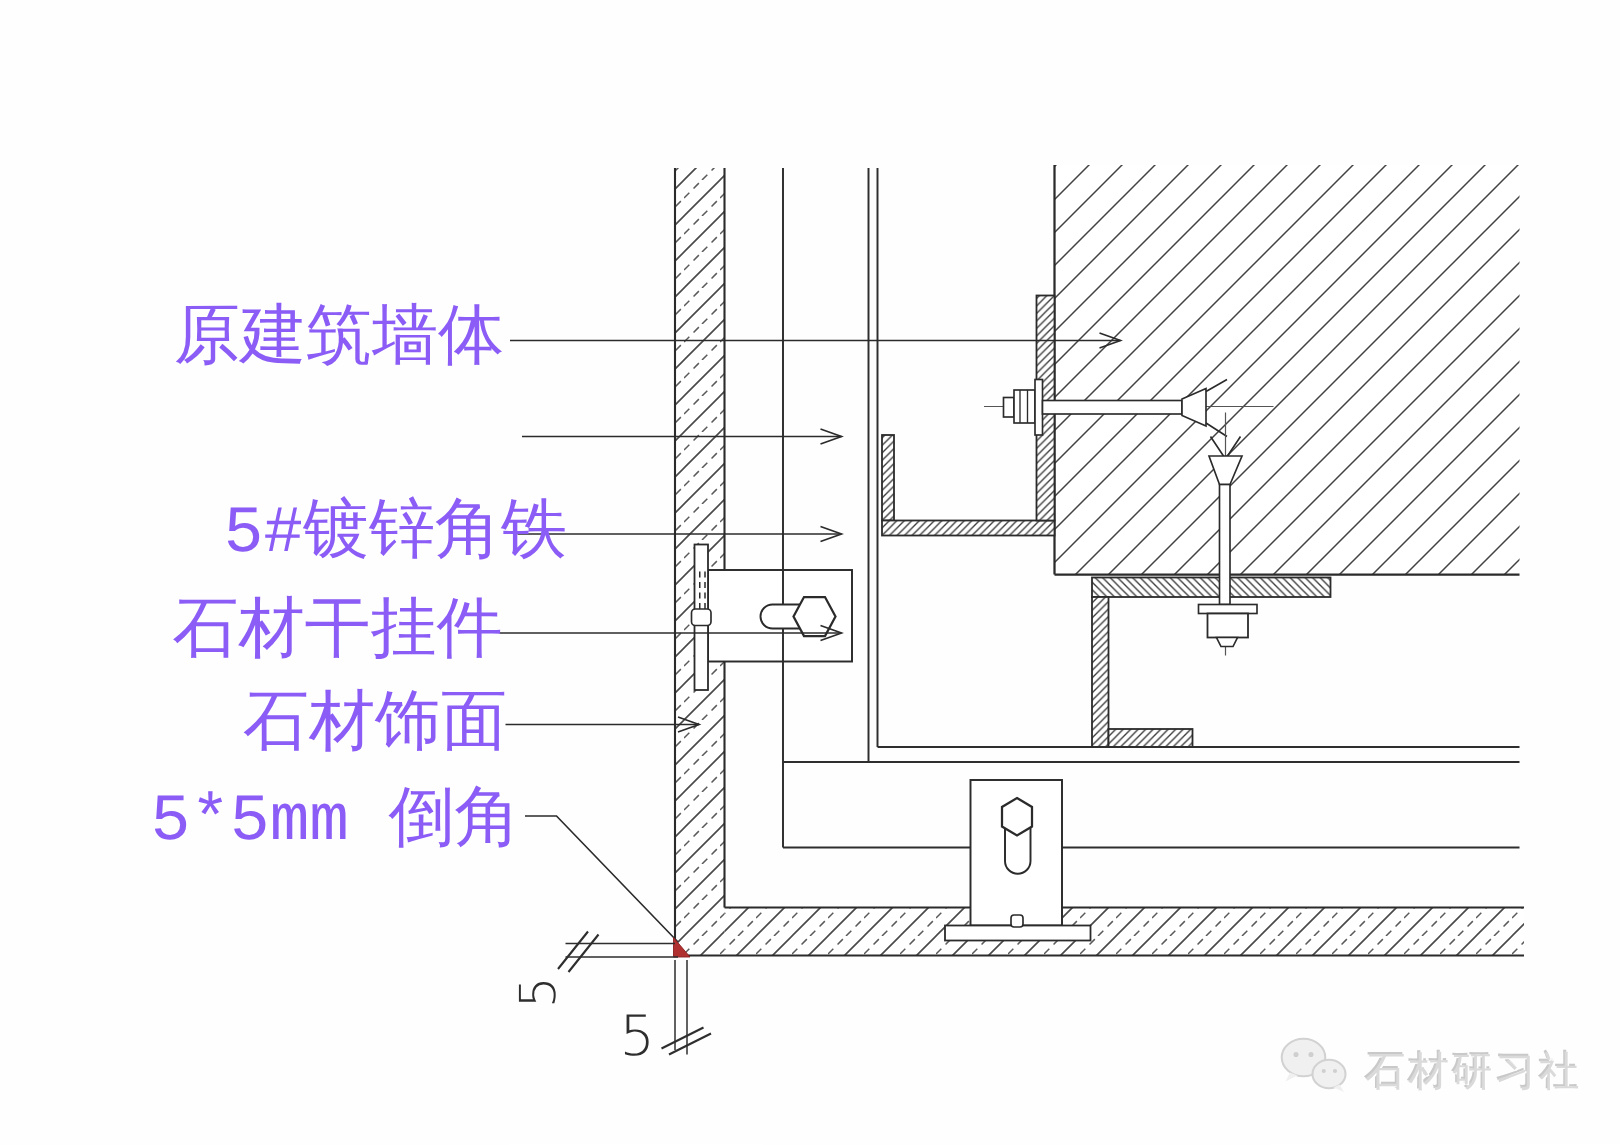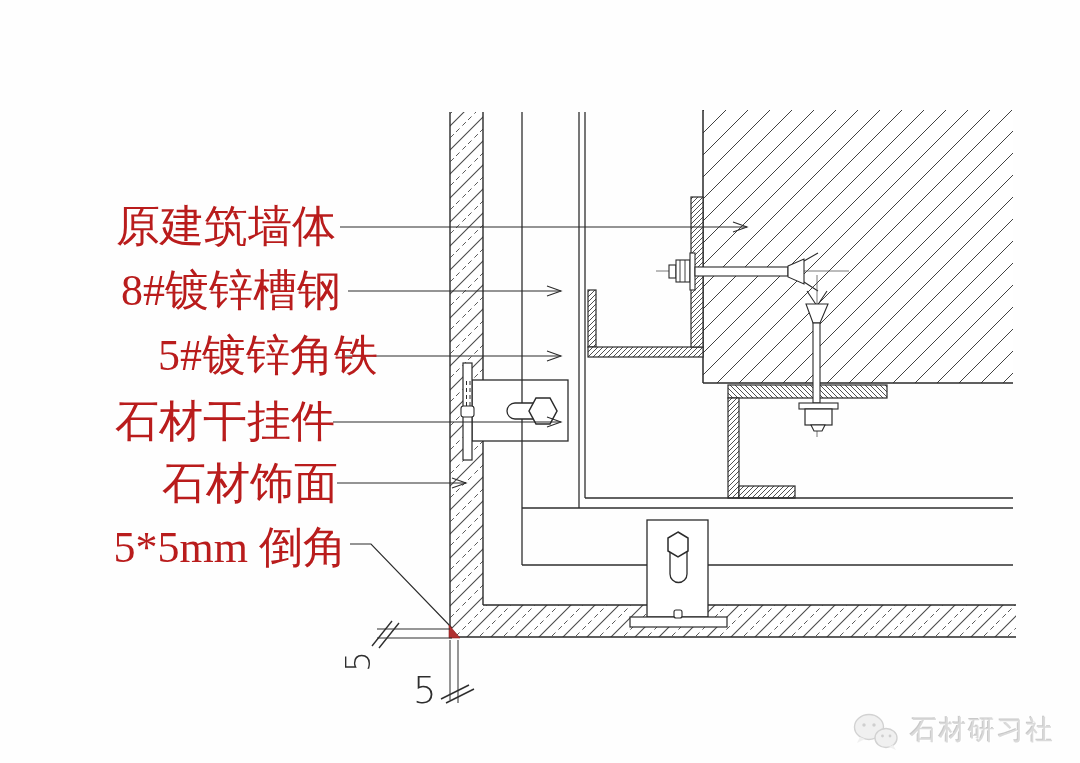--- a/index.html
+++ b/index.html
@@ -5,34 +5,34 @@
   html,body{margin:0;padding:0;background:#ffffff;}
   #app{
     position:relative;width:1080px;height:763px;overflow:hidden;
     background:#fefefe;
     font-family:"Liberation Sans",sans-serif;
   }
   svg{display:block;}
   .linework{position:absolute;left:0;top:0;}
   .lbl{
     position:absolute;
-    font-family:Liberation Serif, serif;
-    font-size:44px;line-height:46px;color:#b91c1c;
+    font-family:Liberation Mono, monospace;
+    font-size:44px;line-height:46px;color:#8b5cf6;
     white-space:nowrap;text-align:right;
   }
   .dim{
     position:absolute;
     font-family:"DejaVu Sans",sans-serif;
     font-weight:300;color:#2e2e2e;
   }
   .dim-h{left:413px;top:669px;font-size:37px;}
   .dim-v{left:348px;top:642px;font-size:33px;transform:rotate(-90deg);transform-origin:center;}
   .watermark{
-    position:absolute;left:852px;top:712px;width:220px;height:48px;
-    display:flex;align-items:flex-start;gap:10px;
+    position:absolute;left:852px;top:684px;width:220px;height:48px;
+    display:flex;align-items:flex-end;gap:10px;
   }
   .wm-text{
     font-family:"DejaVu Sans","Liberation Serif",serif;
     font-size:27px;letter-spacing:2px;color:#dadada;
     text-shadow:1px 1px 0 #ffffff,-1px -1px 0 #c9c9c9;
     white-space:nowrap;
   }
 </style>
 </head>
 <body>
@@ -156,21 +156,20 @@
       <g stroke="#2e2e2e" stroke-width="1" fill="none">
         <path d="M377 629 L450 629 M377 638 L452 638"></path>
         <path d="M372 646 L392 621 M379 648 L399 623" stroke-width="1.4"></path>
         <path d="M450 640 L450 700 M458 640 L458 703"></path>
         <path d="M441 699 L469 685 M446 703 L474 689" stroke-width="1.4"></path>
       </g>
     </g>
   </svg>
 
   <div class="lbl" style="right:744px;top:204px;">原建筑墙体</div>
-  <div class="lbl" style="right:739px;top:268px;">8#镀锌槽钢</div>
   <div class="lbl" style="right:702px;top:333px;">5#镀锌角铁</div>
   <div class="lbl" style="right:745px;top:399px;">石材干挂件</div>
   <div class="lbl" style="right:742px;top:461px;">石材饰面</div>
   <div class="lbl" style="right:733px;top:525px;text-align:center;">5*5mm 倒角</div>
 
   <div class="dim dim-v">5</div>
   <div class="dim dim-h">5</div>
 
   <div class="watermark">
     <svg width="48" height="42" viewBox="0 0 48 42">

